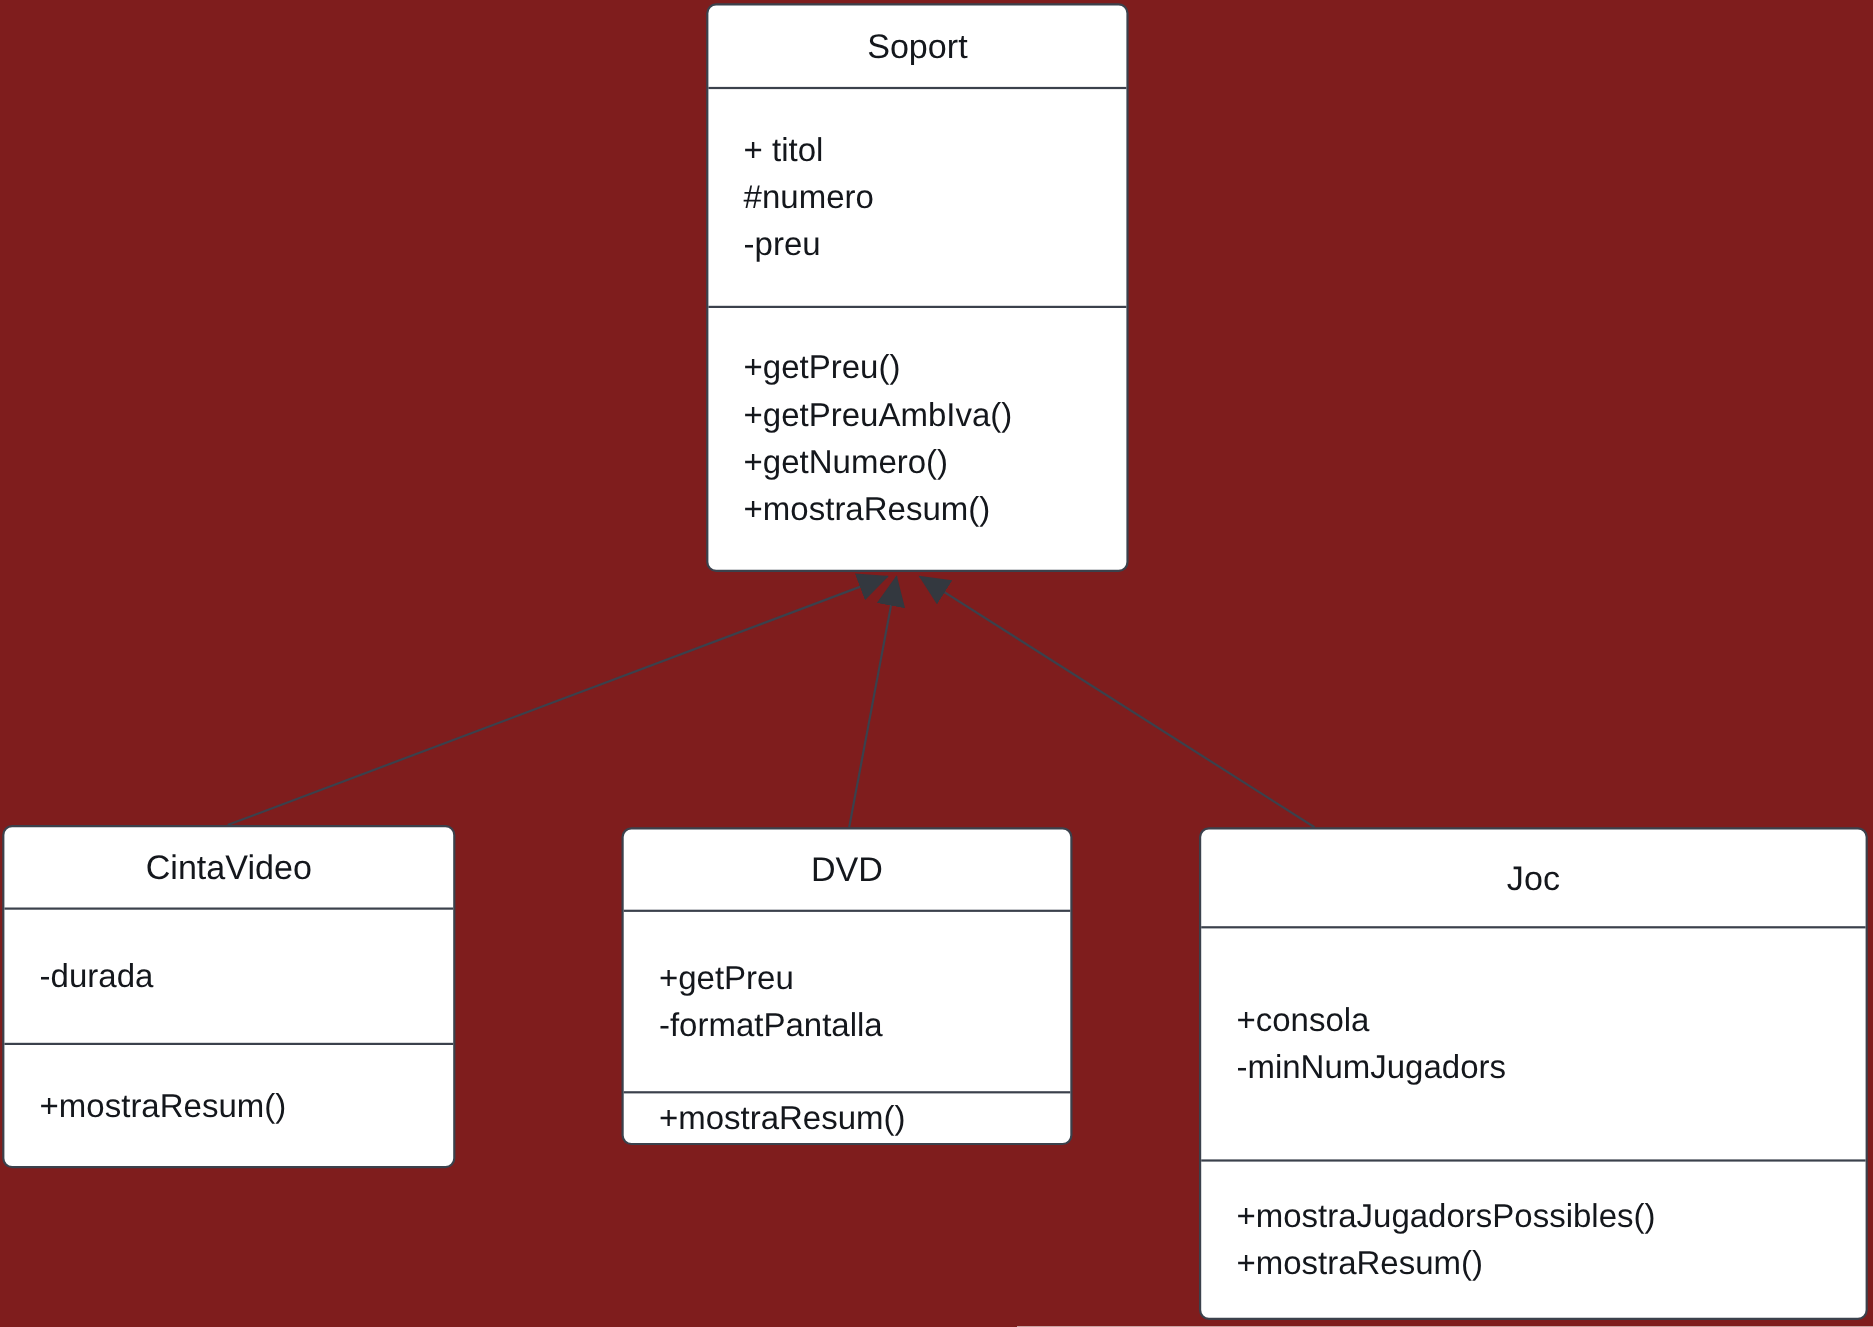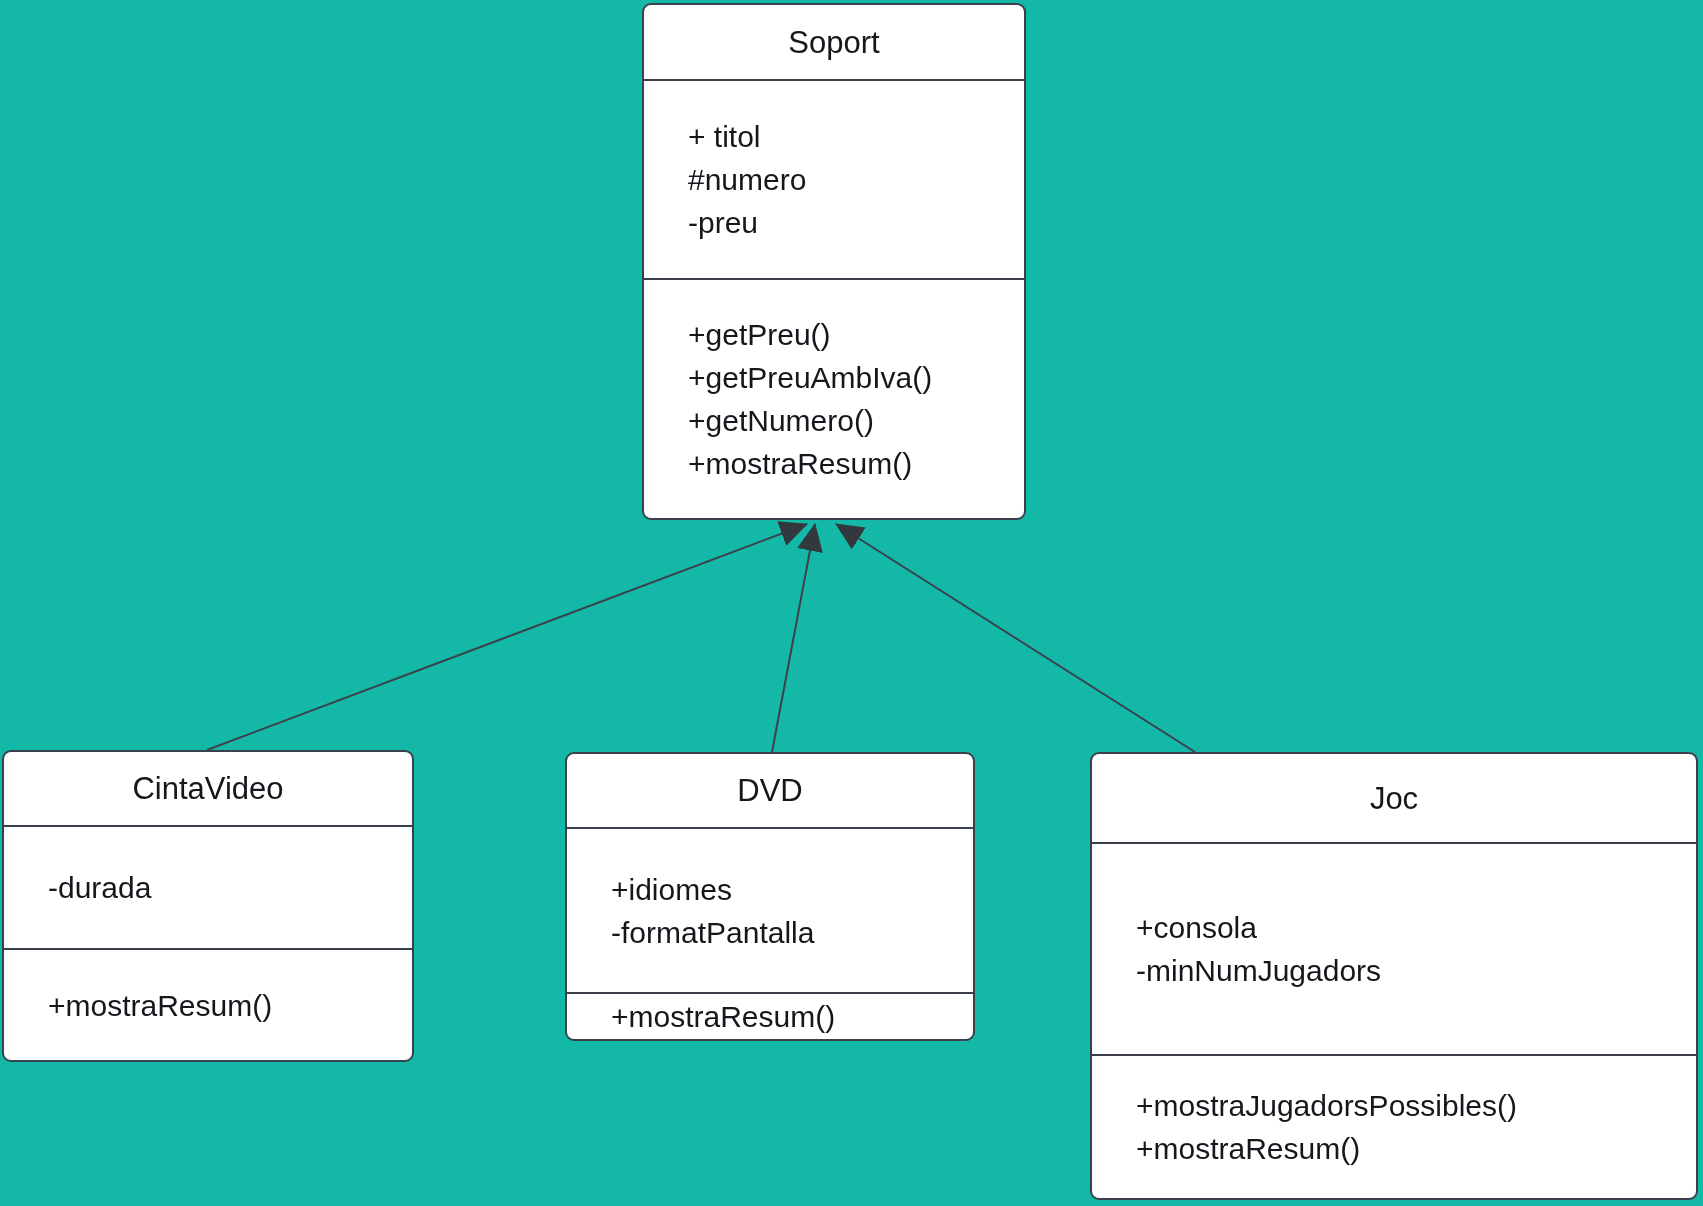--- a/index.html
+++ b/index.html
@@ -5,21 +5,21 @@
   html, body {
     margin: 0;
     padding: 0;
     background: #ffffff;
     font-family: "Liberation Sans", "DejaVu Sans", sans-serif;
   }
   .canvas {
     position: relative;
     width: 1703px;
     height: 1206px;
-    background: #14b8a6;
+    background: #7f1d1d;
     overflow: hidden;
   }
   .edges {
     position: absolute;
     left: 0;
     top: 0;
     width: 1703px;
     height: 1206px;
     pointer-events: none;
   }
@@ -42,21 +42,21 @@
     align-items: center;
     justify-content: center;
     font-size: 31px;
   }
   .uml-section {
     box-sizing: border-box;
     border-top: 2.5px solid #3b414c;
     display: flex;
     flex-direction: column;
     justify-content: center;
-    padding-left: 44px;
+    padding-left: 32px;
     padding-right: 10px;
   }
   .uml-attrs { flex: 0 0 auto; }
   .uml-methods { flex: 1 1 auto; }
   .member { white-space: nowrap; }
 </style>
 </head>
 <body>
 
 <div class="canvas">
@@ -93,21 +93,21 @@
       <div class="member">-durada</div>
     </div>
     <div class="uml-section uml-methods">
       <div class="member">+mostraResum()</div>
     </div>
   </div>
 
   <div class="uml-class" style="left:565px; top:752px; width:410px; height:289px;">
     <div class="uml-title" style="height:73px;">DVD</div>
     <div class="uml-section uml-attrs" style="height:165px;">
-      <div class="member">+idiomes</div>
+      <div class="member">+getPreu</div>
       <div class="member">-formatPantalla</div>
     </div>
     <div class="uml-section uml-methods">
       <div class="member">+mostraResum()</div>
     </div>
   </div>
 
   <div class="uml-class" style="left:1090px; top:752px; width:608px; height:448px;">
     <div class="uml-title" style="height:88px;">Joc</div>
     <div class="uml-section uml-attrs" style="height:212px;">

